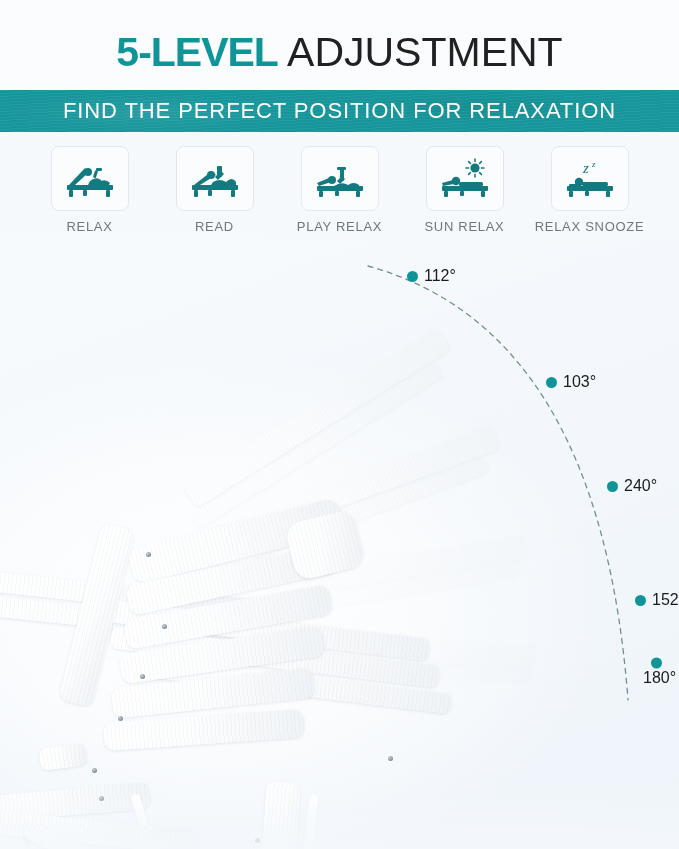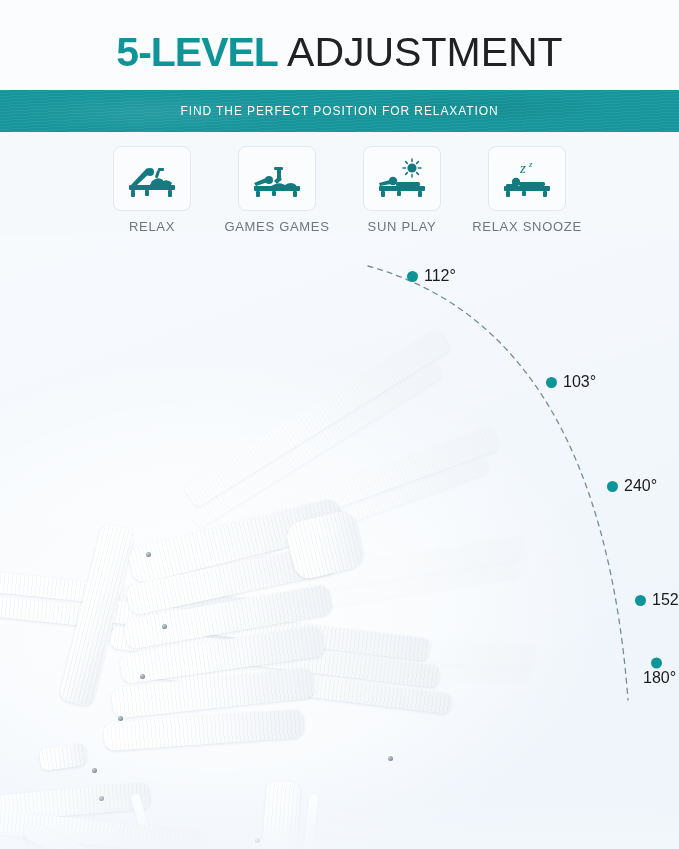--- a/index.html
+++ b/index.html
@@ -52,21 +52,21 @@
         rgba(255,255,255,0.045) 0px,
         rgba(255,255,255,0.045) 1px,
         rgba(0,0,0,0.02) 1px,
         rgba(0,0,0,0.02) 3px),
       radial-gradient(ellipse 220px 30px at 22% 55%, rgba(255,255,255,0.07), rgba(255,255,255,0) 70%),
       radial-gradient(ellipse 180px 22px at 70% 40%, rgba(0,0,0,0.05), rgba(0,0,0,0) 72%);
     display: flex; align-items: center; justify-content: center;
   }
   .banner-text {
     color: #ffffff;
-    font-size: 12px;
+    font-size: 22px;
     letter-spacing: 0.9px;
     font-weight: 400;
     white-space: nowrap;
   }
 
   
   .icon-row {
     position: absolute; left: 0; top: 146px;
     width: 679px; height: 88px;
     display: flex;
@@ -204,20 +204,41 @@
             <rect x="31" y="11" width="3" height="8" rx="1.2" transform="rotate(18 32 15)"></rect>
             <rect x="33" y="9" width="6" height="3" rx="1"></rect>
             <path d="M38 22 q5 -2 9 2 l-1 2 l-8 0 z"></path>
           </g>
         </svg>
         </span>
       </div>
       <div class="icon-label">RELAX</div>
     </div>
 
+    <div class="icon-cell">
+      <div class="icon-box">
+        <span>
+        <svg width="54" height="40" viewBox="0 0 54 40">
+          <g fill="#137a80">
+            <rect x="4" y="26" width="46" height="5" rx="1"></rect>
+            <rect x="6" y="31" width="4" height="7" rx="1"></rect>
+            <rect x="20" y="31" width="4" height="6" rx="1"></rect>
+            <rect x="43" y="31" width="4" height="7" rx="1"></rect>
+            <path d="M6 26 L24 12 L28 16 L12 26 Z"></path>
+            <circle cx="23" cy="16" r="4"></circle>
+            <path d="M25 23 q7 -4 13 0 l0 3 l-15 0 z"></path>
+            <rect x="29" y="7" width="5" height="11" rx="1"></rect>
+            <path d="M27 18 l6 -6 l3 3 l-6 6 z"></path>
+            <path d="M38 23 q6 -6 10 0 l0 3 l-10 0 z"></path>
+          </g>
+        </svg>
+        </span>
+      </div>
+      <div class="icon-label">READ</div>
+    </div>
 
     <div class="icon-cell">
       <div class="icon-box">
         <span>
         <svg width="54" height="40" viewBox="0 0 54 40">
           <g fill="#137a80">
             <rect x="4" y="27" width="46" height="5" rx="1"></rect>
             <rect x="6" y="32" width="4" height="6" rx="1"></rect>
             <rect x="22" y="32" width="4" height="5" rx="1"></rect>
             <rect x="43" y="32" width="4" height="6" rx="1"></rect>
@@ -225,21 +246,21 @@
             <circle cx="19" cy="21" r="4"></circle>
             <path d="M21 27 q8 -5 14 -1 l0 1 l-16 0 z"></path>
             <rect x="27" y="10" width="4" height="12" rx="1"></rect>
             <path d="M24 22 l5 -5 l3 3 l-5 5 z"></path>
             <rect x="24" y="8" width="9" height="3" rx="1"></rect>
             <path d="M35 26 q6 -4 11 0 l0 1 l-11 0 z"></path>
           </g>
         </svg>
         </span>
       </div>
-      <div class="icon-label">GAMES GAMES</div>
+      <div class="icon-label">PLAY RELAX</div>
     </div>
 
     <div class="icon-cell">
       <div class="icon-box">
         <span>
         <svg width="54" height="42" viewBox="0 0 54 42">
           <g fill="#137a80">
             <g>
               <circle cx="37" cy="10" r="4.6"></circle>
               <g stroke="#137a80" stroke-width="1.5" stroke-linecap="round">
@@ -258,21 +279,21 @@
             <rect x="22" y="33" width="4" height="5" rx="1"></rect>
             <rect x="43" y="33" width="4" height="6" rx="1"></rect>
             <path d="M4 25 L15 22 L16 26 L5 28 Z"></path>
             <circle cx="18" cy="23" r="4.2"></circle>
             <path d="M21 28 q14 -5 24 0 l0 0 l-24 0 z"></path>
             <rect x="21" y="24" width="24" height="4" rx="1.6"></rect>
           </g>
         </svg>
         </span>
       </div>
-      <div class="icon-label">SUN PLAY</div>
+      <div class="icon-label">SUN RELAX</div>
     </div>
 
     <div class="icon-cell">
       <div class="icon-box">
         <span>
         <svg width="54" height="42" viewBox="0 0 54 42">
           <g fill="#137a80">
             <text x="20" y="15" font-family="Liberation Serif, serif" font-style="italic" font-size="15" fill="#137a80">z</text>
             <text x="29" y="9" font-family="Liberation Serif, serif" font-style="italic" font-size="9" fill="#137a80">z</text>
             <rect x="4" y="28" width="46" height="5" rx="1"></rect>

